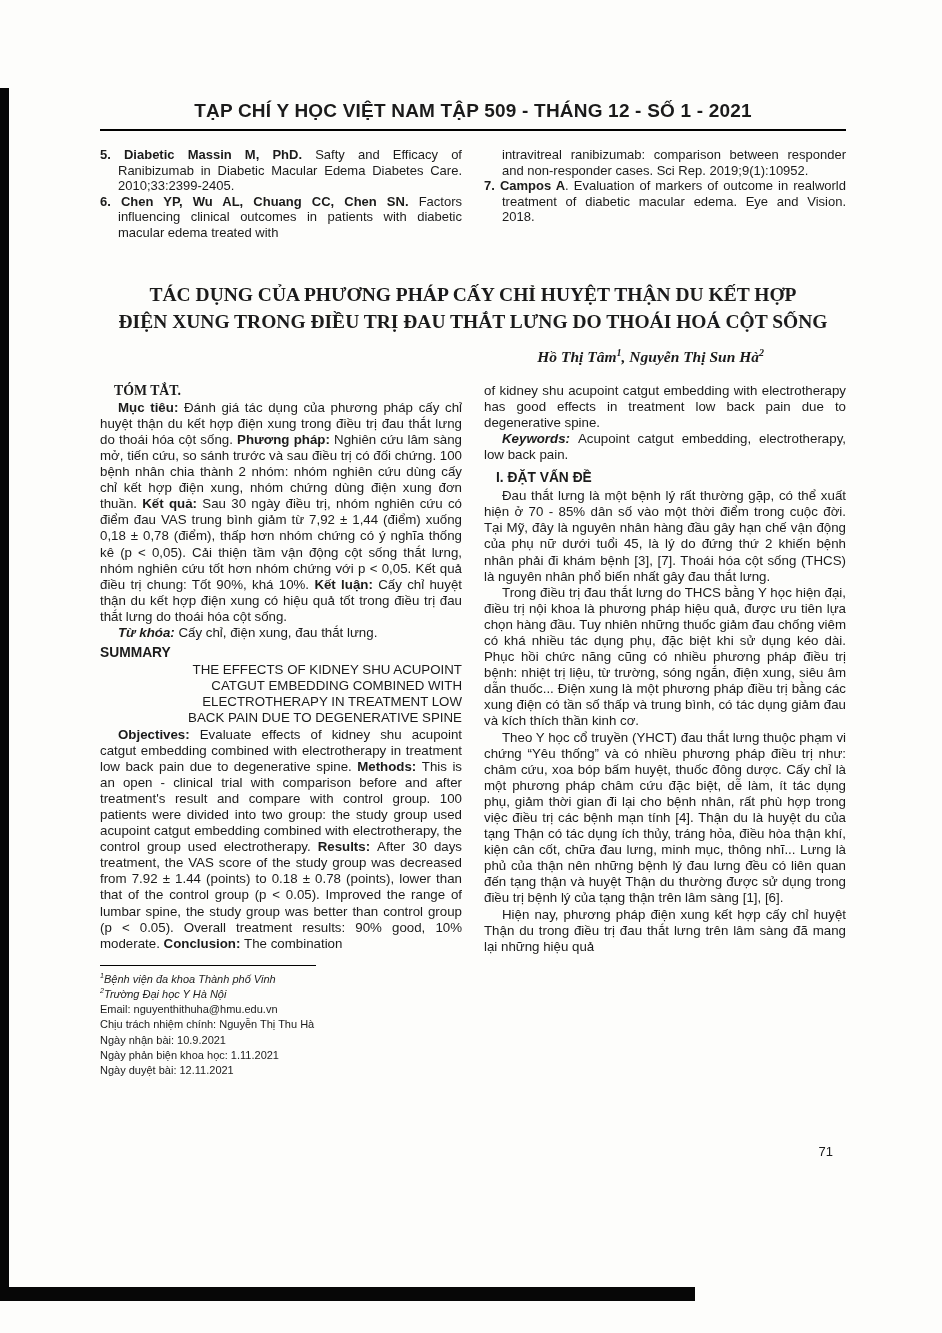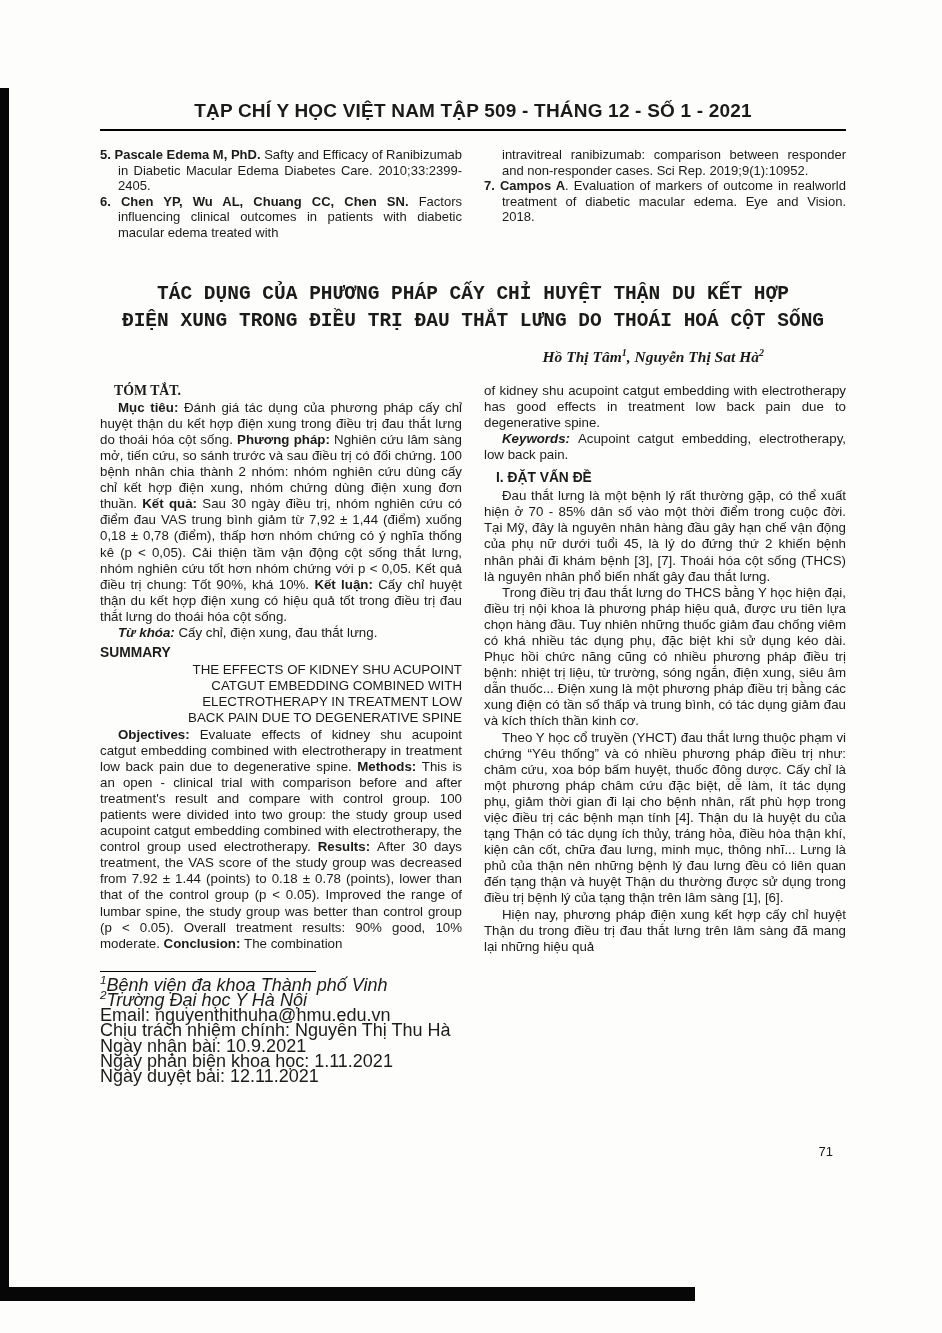--- a/index.html
+++ b/index.html
@@ -23,21 +23,21 @@
   .header-rule { border: none; border-top: 2px solid #000; margin-top: 7px; margin-bottom: 16px; }
 
   .cols { display: flex; gap: 22px; }
   .col { width: 362px; flex: 0 0 362px; }
 
   .refs { font-size: 13px; line-height: 15.6px; text-align: justify; }
   .ref { padding-left: 18px; text-indent: -18px; }
   .ref-cont { padding-left: 18px; }
 
   .article-title {
-    font-family: Liberation Mono, monospace;
+    font-family: Liberation Serif, serif;
     font-size: 19.5px; line-height: 27px; font-weight: 700;
     text-align: center; margin: 40px 6px 0;
   }
   .authors {
     font-family: "Liberation Serif", serif;
     font-size: 15.5px; font-weight: 700; font-style: italic;
     text-align: right; padding-right: 82px; margin-top: 13px;
   }
 
   .body-cols { margin-top: 17px; font-size: 13.3px; line-height: 16.1px; text-align: justify; }
@@ -46,53 +46,53 @@
 
   .h-tomtat { font-size: 13.8px; font-weight: 700; text-indent: 14px; margin-bottom: 1px; font-family: Liberation Serif, serif; }
   .h-summary { font-size: 13.8px; font-weight: 700; text-align: left; margin: 4px 0 1px; font-family: inherit; }
   .en-subtitle { font-weight: 400; text-align: right; line-height: 16.1px; }
   .h-section { font-size: 13.8px; font-weight: 700; margin: 7px 0 2px; font-family: inherit; padding-left: 12px; }
 
   .b { font-weight: 700; }
   .i { font-style: italic; }
   sup { font-size: 0.65em; vertical-align: super; line-height: 0; }
 
-  .footnote { margin-top: 19px; font-size: 18px; line-height: 15.2px; }
+  .footnote { margin-top: 13px; font-size: 11px; line-height: 15.2px; }
   .footnote-rule { width: 216px; border: none; border-top: 1.5px solid #000; margin-bottom: 6px; }
   .fn-line.i { font-style: italic; }
 
   .page-number { position: absolute; right: 13px; top: 1044px; font-size: 13px; }
 </style>
 </head>
 <body>
 
 <div class="page">
 
   <div class="scan-bar scan-left"></div>
   <div class="scan-bar scan-bottom"></div>
 
   <div class="content">
 
     <div class="journal-header">TẠP CHÍ Y HỌC VIỆT NAM TẬP 509 - THÁNG 12 - SỐ 1 - 2021</div>
     <hr class="header-rule">
 
     <div class="cols refs">
       <div class="col">
-        <p class="ref"><span class="b">5. </span><span class="b">Pascale Edema M, PhD.</span><span> Safty and Efficacy of Ranibizumab in Diabetic Macular Edema Diabetes Care. 2010;33:2399-2405.</span></p>
+        <p class="ref"><span class="b">5. </span><span class="b">Diabetic Massin M, PhD.</span><span> Safty and Efficacy of Ranibizumab in Diabetic Macular Edema Diabetes Care. 2010;33:2399-2405.</span></p>
         <p class="ref"><span class="b">6. </span><span class="b">Chen YP, Wu AL, Chuang CC, Chen SN.</span><span> Factors influencing clinical outcomes in patients with diabetic macular edema treated with</span></p>
       </div>
       <div class="col">
         <p class="ref-cont">intravitreal ranibizumab: comparison between responder and non-responder cases. Sci Rep. 2019;9(1):10952.</p>
         <p class="ref"><span class="b">7. </span><span class="b">Campos A</span><span>. Evaluation of markers of outcome in realworld treatment of diabetic macular edema. Eye and Vision. 2018.</span></p>
       </div>
     </div>
 
     <h1 class="article-title">TÁC DỤNG CỦA PHƯƠNG PHÁP CẤY CHỈ HUYỆT THẬN DU KẾT HỢP<br>ĐIỆN XUNG TRONG ĐIỀU TRỊ ĐAU THẮT LƯNG DO THOÁI HOÁ CỘT SỐNG</h1>
 
-    <div class="authors"><span>Hồ Thị Tâm</span><sup>1</sup><span>, Nguyễn Thị Sat Hà</span><sup>2</sup></div>
+    <div class="authors"><span>Hồ Thị Tâm</span><sup>1</sup><span>, Nguyễn Thị Sun Hà</span><sup>2</sup></div>
 
     <div class="cols body-cols">
 
       <div class="col">
         <h2 class="h-tomtat">TÓM TẮT.</h2>
         <p class="para"><span class="b">Mục tiêu: </span><span>Đánh giá tác dụng của phương pháp cấy chỉ huyệt thận du kết hợp điện xung trong điều trị đau thắt lưng do thoái hóa cột sống. </span><span class="b">Phương pháp: </span><span>Nghiên cứu lâm sàng mở, tiến cứu, so sánh trước và sau điều trị có đối chứng. 100 bệnh nhân chia thành 2 nhóm: nhóm nghiên cứu dùng cấy chỉ kết hợp điện xung, nhóm chứng dùng điện xung đơn thuần. </span><span class="b">Kết quả: </span><span>Sau 30 ngày điều trị, nhóm nghiên cứu có điểm đau VAS trung bình giảm từ 7,92 ± 1,44 (điểm) xuống 0,18 ± 0,78 (điểm), thấp hơn nhóm chứng có ý nghĩa thống kê (p &lt; 0,05). Cải thiện tầm vận động cột sống thắt lưng, nhóm nghiên cứu tốt hơn nhóm chứng với p &lt; 0,05. Kết quả điều trị chung: Tốt 90%, khá 10%. </span><span class="b">Kết luận: </span><span>Cấy chỉ huyệt thận du kết hợp điện xung có hiệu quả tốt trong điều trị đau thắt lưng do thoái hóa cột sống.</span></p>
         <p class="para"><span class="b i">Từ khóa: </span><span>Cấy chỉ, điện xung, đau thắt lưng.</span></p>
 
         <h2 class="h-summary">SUMMARY</h2>
         <div class="en-subtitle">THE EFFECTS OF KIDNEY SHU ACUPOINT<br>CATGUT EMBEDDING COMBINED WITH<br>ELECTROTHERAPY IN TREATMENT LOW<br>BACK PAIN DUE TO DEGENERATIVE SPINE</div>

